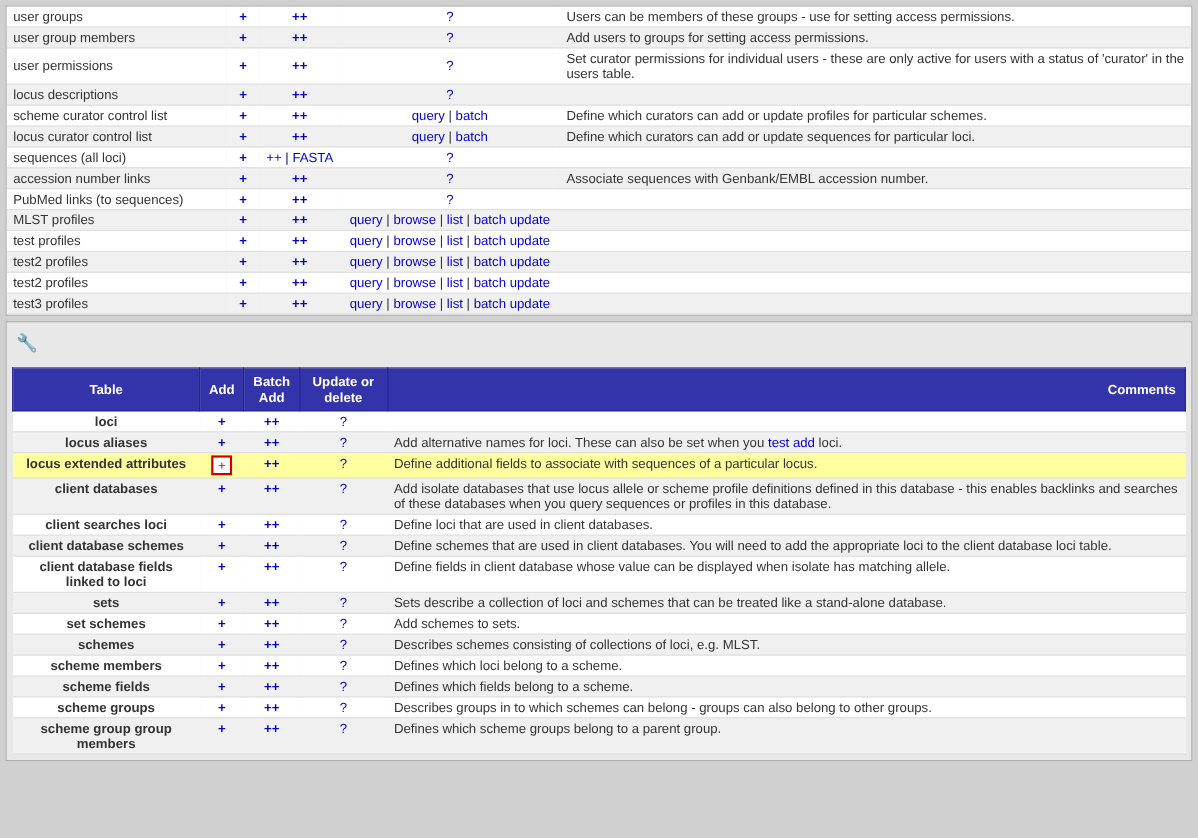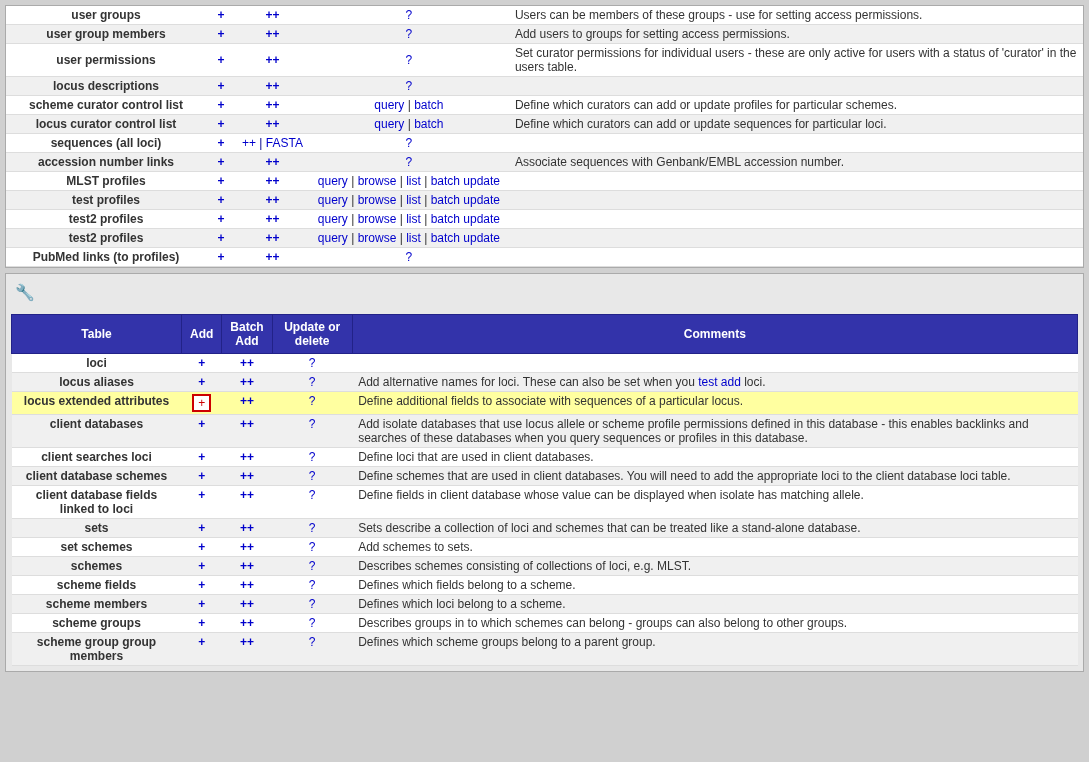--- a/index.html
+++ b/index.html
@@ -21,23 +21,23 @@
     .top-table tr:nth-child(even) { background: #f0f0f0; }
     .top-table tr:nth-child(odd) { background: #ffffff; }
     
     .top-table td {
       padding: 2px 6px;
       border-bottom: 1px solid #ddd;
       white-space: nowrap;
     }
     
     .top-table td:first-child {
-      text-align: center;
+      text-align: left;
       width: 200px;
-      font-weight: bold;
+      font-weight: normal;
     }
     
     .top-table td:nth-child(2),
     .top-table td:nth-child(3) {
       text-align: center;
       width: 30px;
       color: #00008b;
     }
     
     .top-table td:nth-child(4) {
@@ -94,21 +94,21 @@
     }
     
     .config-table thead th:first-child {
       text-align: center;
       width: 170px;
     }
     
     .config-table thead th:nth-child(2) { width: 40px; }
     .config-table thead th:nth-child(3) { width: 50px; }
     .config-table thead th:nth-child(4) { width: 80px; }
-    .config-table thead th:last-child { text-align: center; }
+    .config-table thead th:last-child { text-align: right; }
     
     .config-table tbody tr:nth-child(even) { background: #f0f0f0; }
     .config-table tbody tr:nth-child(odd) { background: #ffffff; }
     
     .config-table tbody td {
       padding: 2px 6px;
       border-bottom: 1px solid #ddd;
       vertical-align: top;
     }
     
@@ -202,20 +202,27 @@
           <td></td>
         </tr>
         <tr>
           <td>accession number links</td>
           <td><a href="#" class="plus-plain">+</a></td>
           <td><a href="#" class="pp-plain">++</a></td>
           <td><a href="#" class="question-link">?</a></td>
           <td>Associate sequences with Genbank/EMBL accession number.</td>
         </tr>
         <tr>
+          <td>PubMed links (to sequences)</td>
+          <td><a href="#" class="plus-plain">+</a></td>
+          <td><a href="#" class="pp-plain">++</a></td>
+          <td><a href="#" class="question-link">?</a></td>
+          <td></td>
+        </tr>
+        <tr>
           <td>MLST profiles</td>
           <td><a href="#" class="plus-plain">+</a></td>
           <td><a href="#" class="pp-plain">++</a></td>
           <td><a href="#" class="link-blue">query</a> | <a href="#" class="link-blue">browse</a> | <a href="#" class="link-blue">list</a> | <a href="#" class="link-blue">batch update</a></td>
           <td></td>
         </tr>
         <tr>
           <td>test profiles</td>
           <td><a href="#" class="plus-plain">+</a></td>
           <td><a href="#" class="pp-plain">++</a></td>
@@ -230,24 +237,24 @@
           <td></td>
         </tr>
         <tr>
           <td>test2 profiles</td>
           <td><a href="#" class="plus-plain">+</a></td>
           <td><a href="#" class="pp-plain">++</a></td>
           <td><a href="#" class="link-blue">query</a> | <a href="#" class="link-blue">browse</a> | <a href="#" class="link-blue">list</a> | <a href="#" class="link-blue">batch update</a></td>
           <td></td>
         </tr>
         <tr>
-          <td>PubMed links (to profiles)</td>
-          <td><a href="#" class="plus-plain">+</a></td>
-          <td><a href="#" class="pp-plain">++</a></td>
-          <td><a href="#" class="question-link">?</a></td>
+          <td>test3 profiles</td>
+          <td><a href="#" class="plus-plain">+</a></td>
+          <td><a href="#" class="pp-plain">++</a></td>
+          <td><a href="#" class="link-blue">query</a> | <a href="#" class="link-blue">browse</a> | <a href="#" class="link-blue">list</a> | <a href="#" class="link-blue">batch update</a></td>
           <td></td>
         </tr>
       </tbody>
   </table>
 </div>
 
 <div class="config-section">
   <div class="config-header">
     <span class="wrench-icon">🔧</span>
     <span></span>
@@ -283,21 +290,21 @@
           <td><a href="#" class="plus-btn-red">+</a></td>
           <td><a href="#" class="pp-plain">++</a></td>
           <td><a href="#" class="question-link">?</a></td>
           <td>Define additional fields to associate with sequences of a particular locus.</td>
         </tr>
         <tr>
           <td>client databases</td>
           <td><a href="#" class="plus-plain">+</a></td>
           <td><a href="#" class="pp-plain">++</a></td>
           <td><a href="#" class="question-link">?</a></td>
-          <td>Add isolate databases that use locus allele or scheme profile permissions defined in this database - this enables backlinks and searches of these databases when you query sequences or profiles in this database.</td>
+          <td>Add isolate databases that use locus allele or scheme profile definitions defined in this database - this enables backlinks and searches of these databases when you query sequences or profiles in this database.</td>
         </tr>
         <tr>
           <td>client searches loci</td>
           <td><a href="#" class="plus-plain">+</a></td>
           <td><a href="#" class="pp-plain">++</a></td>
           <td><a href="#" class="question-link">?</a></td>
           <td>Define loci that are used in client databases.</td>
         </tr>
         <tr>
           <td>client database schemes</td>
@@ -328,32 +335,32 @@
           <td>Add schemes to sets.</td>
         </tr>
         <tr>
           <td>schemes</td>
           <td><a href="#" class="plus-plain">+</a></td>
           <td><a href="#" class="pp-plain">++</a></td>
           <td><a href="#" class="question-link">?</a></td>
           <td>Describes schemes consisting of collections of loci, e.g. MLST.</td>
         </tr>
         <tr>
+          <td>scheme members</td>
+          <td><a href="#" class="plus-plain">+</a></td>
+          <td><a href="#" class="pp-plain">++</a></td>
+          <td><a href="#" class="question-link">?</a></td>
+          <td>Defines which loci belong to a scheme.</td>
+        </tr>
+        <tr>
           <td>scheme fields</td>
           <td><a href="#" class="plus-plain">+</a></td>
           <td><a href="#" class="pp-plain">++</a></td>
           <td><a href="#" class="question-link">?</a></td>
           <td>Defines which fields belong to a scheme.</td>
-        </tr>
-        <tr>
-          <td>scheme members</td>
-          <td><a href="#" class="plus-plain">+</a></td>
-          <td><a href="#" class="pp-plain">++</a></td>
-          <td><a href="#" class="question-link">?</a></td>
-          <td>Defines which loci belong to a scheme.</td>
         </tr>
         <tr>
           <td>scheme groups</td>
           <td><a href="#" class="plus-plain">+</a></td>
           <td><a href="#" class="pp-plain">++</a></td>
           <td><a href="#" class="question-link">?</a></td>
           <td>Describes groups in to which schemes can belong - groups can also belong to other groups.</td>
         </tr>
         <tr>
           <td>scheme group group members</td>

